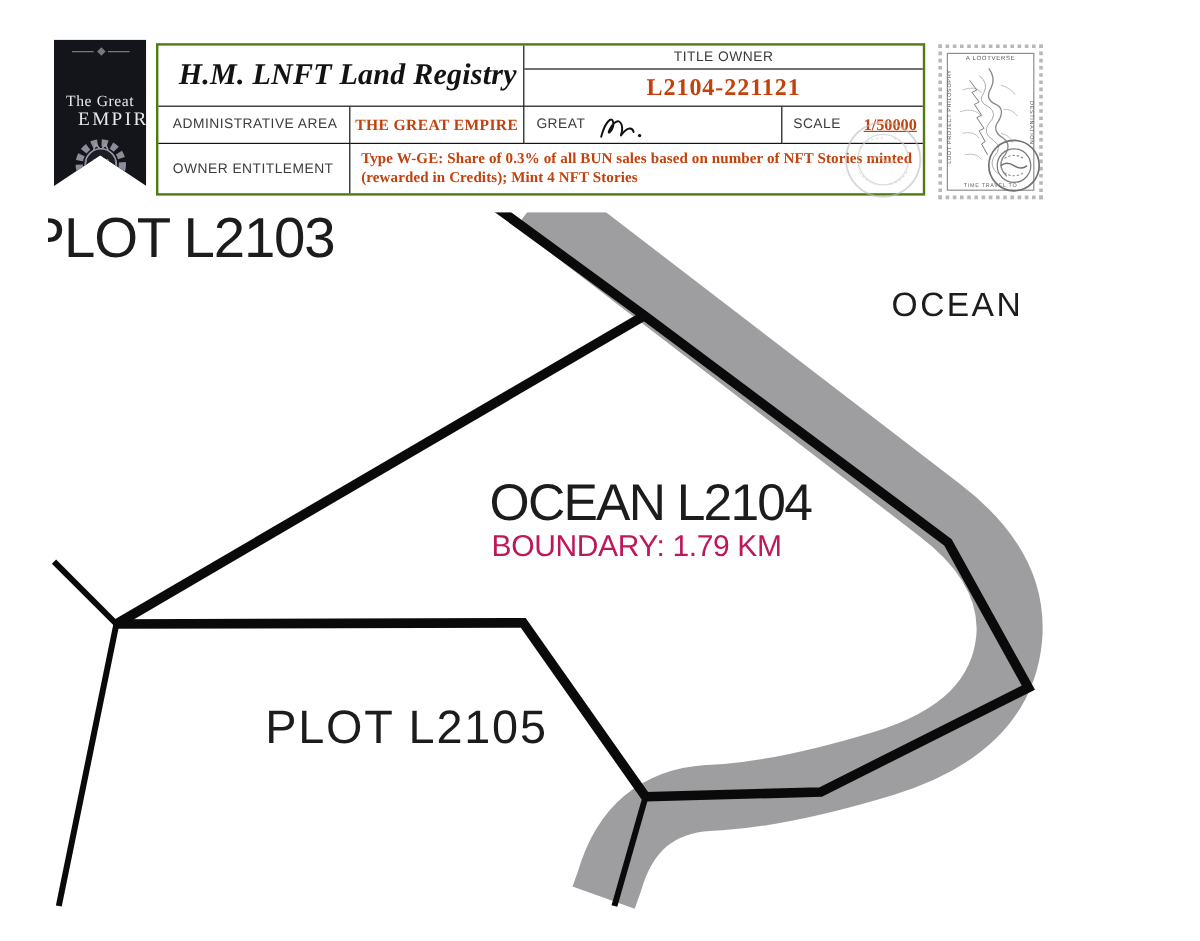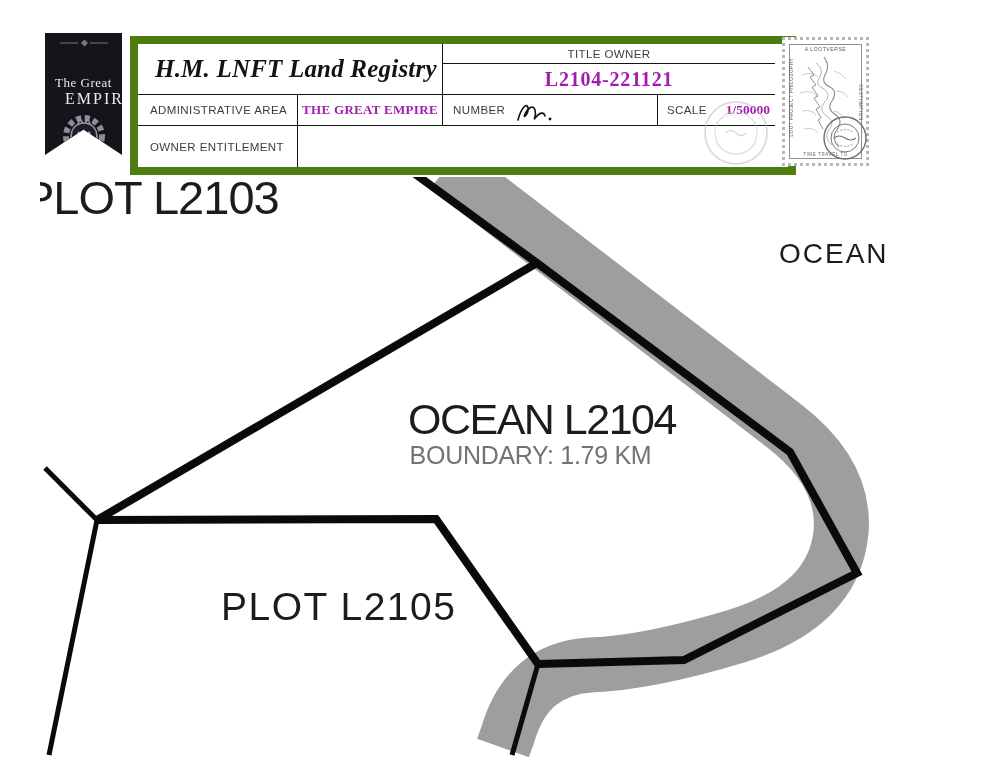--- a/index.html
+++ b/index.html
@@ -5,51 +5,51 @@
   html,body{margin:0;padding:0;}
   body{
     width:1000px;height:784px;position:relative;background:#ffffff;
     font-family:"Liberation Sans",sans-serif;overflow:hidden;
   }
   
   #map-svg{position:absolute;left:0;top:0;z-index:0;}
   .map-label{position:absolute;color:#1c1c1c;z-index:1;white-space:nowrap;}
   #lbl-l2103{left:40px;top:170px;width:285px;height:56px;overflow:hidden;}
   #lbl-l2103 span{display:inline-block;margin-left:-17px;font-size:47px;letter-spacing:-1px;}
-  #lbl-ocean{left:743px;top:238px;font-size:28px;letter-spacing:2px;font-weight:400;margin-left:36px;}
+  #lbl-ocean{left:743px;top:238px;font-size:28px;letter-spacing:2px;font-weight:400;}
   #lbl-l2104{left:408px;top:395px;width:245px;text-align:center;font-size:43px;letter-spacing:-1.5px;}
-  #lbl-boundary{left:408px;top:441px;width:245px;text-align:center;font-size:25px;letter-spacing:-0.3px;color:#737373;}
+  #lbl-boundary{left:408px;top:441px;width:245px;text-align:center;font-size:25px;letter-spacing:-0.3px;color:#be185d;}
   #lbl-l2105{left:221px;top:585px;font-size:39px;letter-spacing:1.5px;}
   
   #badge{
     position:absolute;left:45px;top:33px;width:77px;height:122px;z-index:2;
     clip-path:polygon(0 0,100% 0,100% 100%,50% 79%,0 100%);
     text-align:center;color:#e9e9ec;
   }
   #badge .bname1{font-family:"Liberation Serif",serif;font-size:13px;margin-top:24px;letter-spacing:.5px;}
   #badge .bname2{font-family:"Liberation Serif",serif;font-size:16px;letter-spacing:2px;margin-top:-1px;margin-left:20px;}
   #reg-table{
     position:absolute;left:130px;top:36px;width:637px;height:123px;z-index:2;
-    background:#fff;border:8px solid #4d7c0f;box-sizing:content-box;padding-left:13px;
+    background:#fff;border:2px solid #4d7c0f;box-sizing:content-box;
   }
   .cell{position:absolute;box-sizing:border-box;}
   .b-r{border-right:1.3px solid #141414;}
   .b-b{border-bottom:1.3px solid #141414;}
   .lab{font-size:11.5px;color:#3c3c3c;letter-spacing:.4px;}
-  .val-serif{font-family:"Liberation Serif",serif;font-weight:bold;color:#a21caf;}
+  .val-serif{font-family:"Liberation Serif",serif;font-weight:bold;color:#c2410c;}
   #c-title{left:0;top:0;width:305px;height:51px;display:flex;align-items:center;padding-left:17px;}
   #c-title div{font-family:"Liberation Serif",serif;font-style:italic;font-weight:bold;font-size:25px;color:#131313;letter-spacing:.2px;}
   #c-tnl{left:305px;top:0;width:332px;height:20px;display:flex;align-items:center;justify-content:center;}
   #c-tnv{left:305px;top:20px;width:332px;height:31px;display:flex;align-items:center;justify-content:center;font-size:20px;letter-spacing:.8px;}
   #c-aal{left:0;top:51px;width:160px;height:31px;display:flex;align-items:center;padding-left:12px;}
   #c-aav{left:160px;top:51px;width:145px;height:31px;display:flex;align-items:center;justify-content:center;font-size:13px;letter-spacing:.3px;}
   #c-iss{left:305px;top:51px;width:215px;height:31px;display:flex;align-items:center;padding-left:10px;gap:9px;}
   #c-iss .val-serif{font-size:13.5px;}
   #c-scl{left:520px;top:51px;width:117px;height:31px;display:flex;align-items:center;padding-left:9px;gap:19px;}
-  #c-scl .val-serif{font-size:13.5px;}
+  #c-scl .val-serif{font-size:13.5px;text-decoration:underline;}
   #c-oel{left:0;top:82px;width:160px;height:41px;display:flex;align-items:center;padding-left:12px;}
   #c-oev{left:160px;top:82px;width:477px;height:41px;padding:4px 0 0 9px;font-size:12.5px;line-height:16px;letter-spacing:.1px;}
   #sig-svg{position:relative;top:3px;}
   #notary{position:absolute;left:702px;top:99px;z-index:3;opacity:.6;}
   
   #stamp{
     position:absolute;left:782px;top:37px;width:87px;height:129px;z-index:2;
     background:#fff;border:3px dotted #b8b8b8;box-sizing:border-box;
   }
   #stamp .frame{position:absolute;left:4px;top:4px;right:4px;bottom:4px;border:1px solid #8f8f8f;}
@@ -109,32 +109,36 @@
 <div id="reg-table">
   <div class="cell b-r b-b" id="c-title">
     <div>H.M. LNFT Land Registry</div>
   </div>
   <div class="cell b-b lab" id="c-tnl">TITLE OWNER</div>
   <div class="cell b-b val-serif" id="c-tnv">L2104-221121</div>
 
   <div class="cell b-r b-b val-serif" id="c-aav">THE GREAT EMPIRE</div>
   <div class="cell b-r b-b lab" id="c-aal">ADMINISTRATIVE AREA</div>
   <div class="cell b-r b-b" id="c-iss">
-    <span class="lab">NUMBER</span>
+    <span class="lab">GREAT</span>
     <svg id="sig-svg" width="44" height="26" viewBox="0 0 44 26">
       <path d="M4,20 C7,8 13,2 14,8 C15,14 8,20 11,14 C14,8 19,4 21,10 C23,16 18,22 22,17 C26,12 30,12 31,16" fill="none" stroke="#111" stroke-width="1.6" stroke-linecap="round"></path>
       <circle cx="36" cy="19" r="1.4" fill="#111"></circle>
     </svg>
   </div>
   <div class="cell b-b" id="c-scl">
     <span class="lab">SCALE</span>
     <span class="val-serif">1/50000</span>
   </div>
 
   <div class="cell b-r lab" id="c-oel">OWNER ENTITLEMENT</div>
+  <div class="cell val-serif" id="c-oev">
+    <div>Type W-GE: Share of 0.3% of all BUN sales based on number of NFT Stories minted</div>
+    <div>(rewarded in Credits); Mint 4 NFT Stories</div>
+  </div>
 </div>
 
 <svg id="notary" width="68" height="68" viewBox="0 0 68 68">
   <circle cx="34" cy="34" r="31" fill="none" stroke="#bdbdbd" stroke-width="1.6"></circle>
   <circle cx="34" cy="34" r="21" fill="none" stroke="#c6c6c6" stroke-width="1.1"></circle>
   <path d="M24,34 q5,-5 10,0 q5,5 10,0" fill="none" stroke="#c2c2c2" stroke-width="1.4"></path>
   <path d="M14,24 q10,-9 20,-8 M54,24 q-6,-8 -14,-8 M14,44 q8,12 20,11 M54,44 q-6,10 -16,11" fill="none" stroke="#cccccc" stroke-width="1" stroke-dasharray="2 2"></path>
 </svg>
 
 <div id="stamp">

